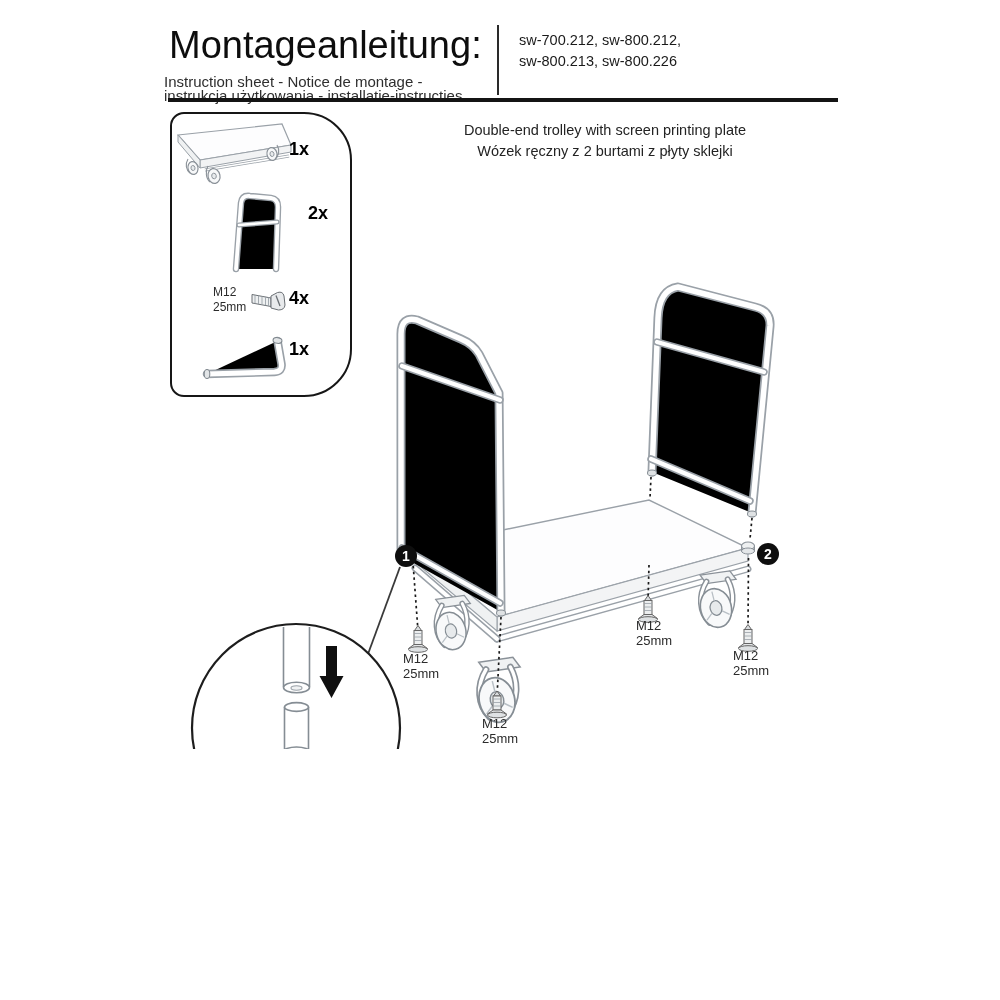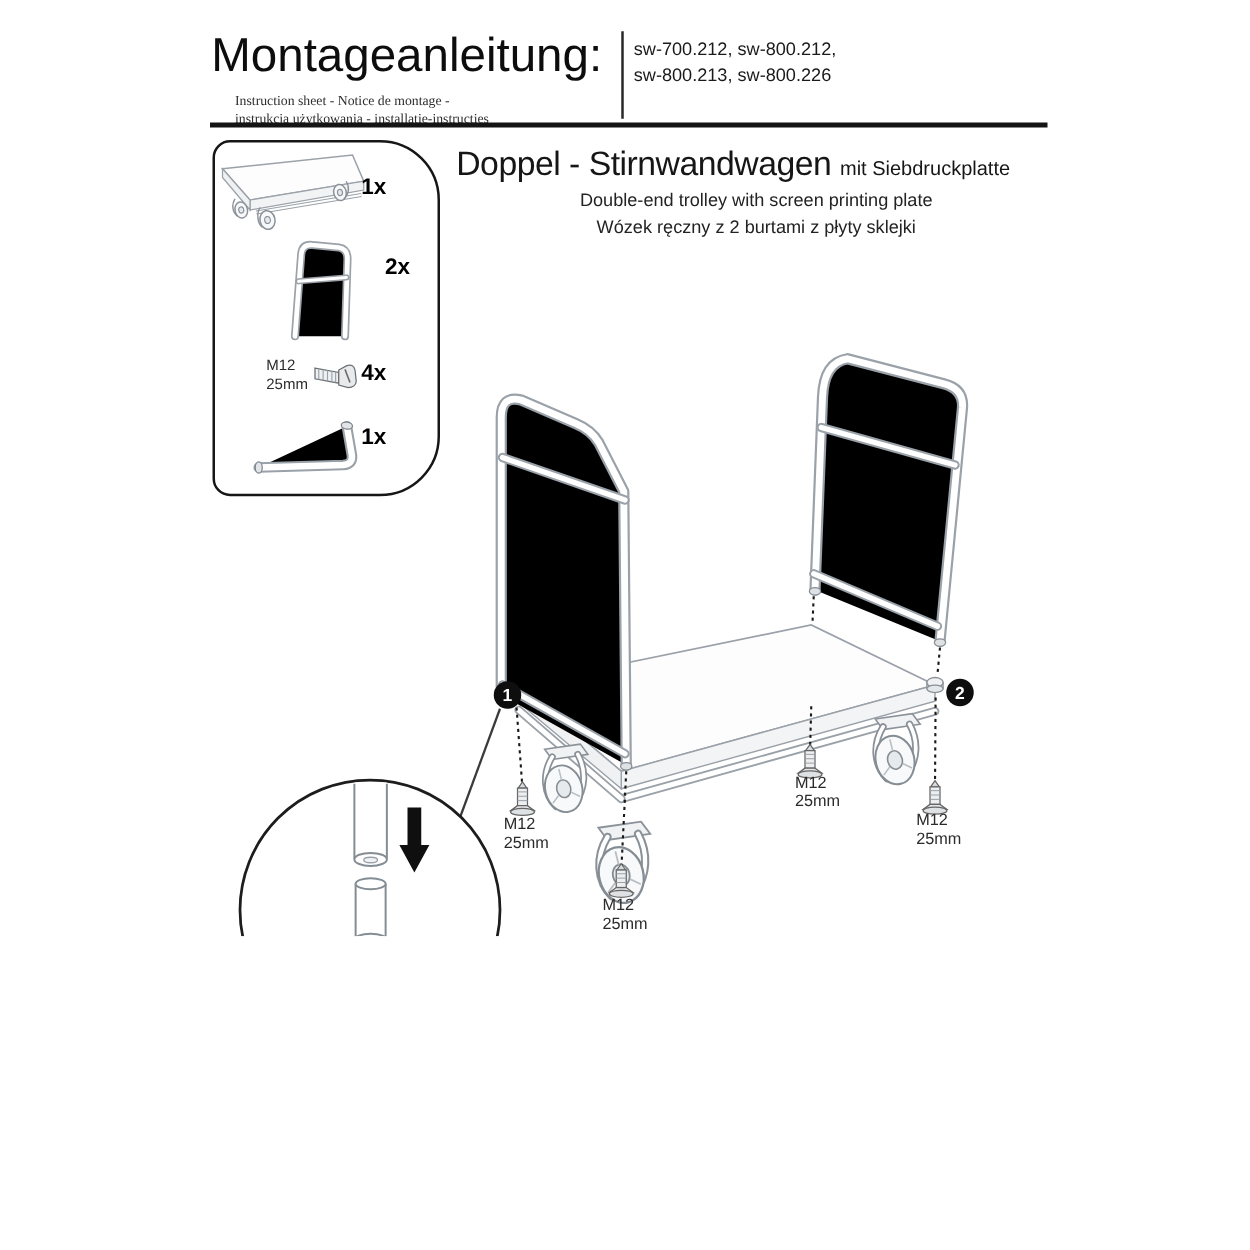--- a/index.html
+++ b/index.html
@@ -2,22 +2,22 @@
 <html><head>
 <meta charset="utf-8">
 <style>
   html,body{margin:0;padding:0;background:#ffffff;}
   .page{position:relative;width:1000px;height:749px;background:#fff;overflow:hidden;
         font-family:"Liberation Sans",sans-serif;color:#111;}
   .abs{position:absolute;}
   
   .h1{left:169px;top:24px;font-size:38px;font-weight:400;letter-spacing:0;color:#0d0d0d;white-space:nowrap;}
   .vdiv{left:497px;top:25px;width:2px;height:70px;background:#2a2a2a;}
-  .models{left:507px;top:30px;font-size:14.5px;line-height:21px;color:#1a1a1a;white-space:nowrap;}
-  .subs{left:188px;top:75px;font-size:11px;line-height:13.5px;color:#2e2e2e;white-space:nowrap;font-family:Liberation Serif, serif;}
+  .models{left:519px;top:30px;font-size:14.5px;line-height:21px;color:#1a1a1a;white-space:nowrap;}
+  .subs{left:164px;top:75px;font-size:15px;line-height:13.5px;color:#2e2e2e;white-space:nowrap;}
   .rule-thick{left:168px;top:98px;width:670px;height:3.5px;background:#141414;}
   .rule-thin{left:168px;top:876px;width:670px;height:2px;background:#222;}
   
   .prod{left:365px;top:116px;width:480px;}
   .pt-main{font-size:27px;color:#161616;letter-spacing:-0.4px;}
   .pt-suffix{font-size:16px;margin-left:7px;color:#161616;}
   .pt-line{font-size:14.5px;line-height:20.5px;color:#232323;text-align:center;}
   .pt-first{margin-top:4px;}
   
   .pbox{left:170px;top:112px;width:178px;height:281px;border:2.5px solid #161616;
@@ -241,23 +241,20 @@
     <div>sw-700.212, sw-800.212,</div>
     <div>sw-800.213, sw-800.226</div>
   </div>
   <div class="abs subs">
     <div>Instruction sheet - Notice de montage  -</div>
     <div>instrukcja użytkowania - installatie-instructies</div>
   </div>
   <div class="abs rule-thick"></div>
 
   <div class="abs prod">
-    <div>
-      <span class="pt-main">Doppel - Stirnwandwagen</span><span class="pt-suffix">mit Siebdruckplatte</span>
-    </div>
     <div class="pt-line pt-first">Double-end trolley with screen printing plate</div>
     <div class="pt-line">Wózek ręczny z 2 burtami z płyty sklejki</div>
   </div>
 
   <div class="abs pbox"></div>
   <div class="abs qty" style="top:139px;">1x</div>
   <div class="abs qty" style="top:203px;margin-left:19px;">2x</div>
   <div class="abs qty" style="top:288px;">4x</div>
   <div class="abs qty" style="top:339px;">1x</div>
   <div class="abs boxlabel">

